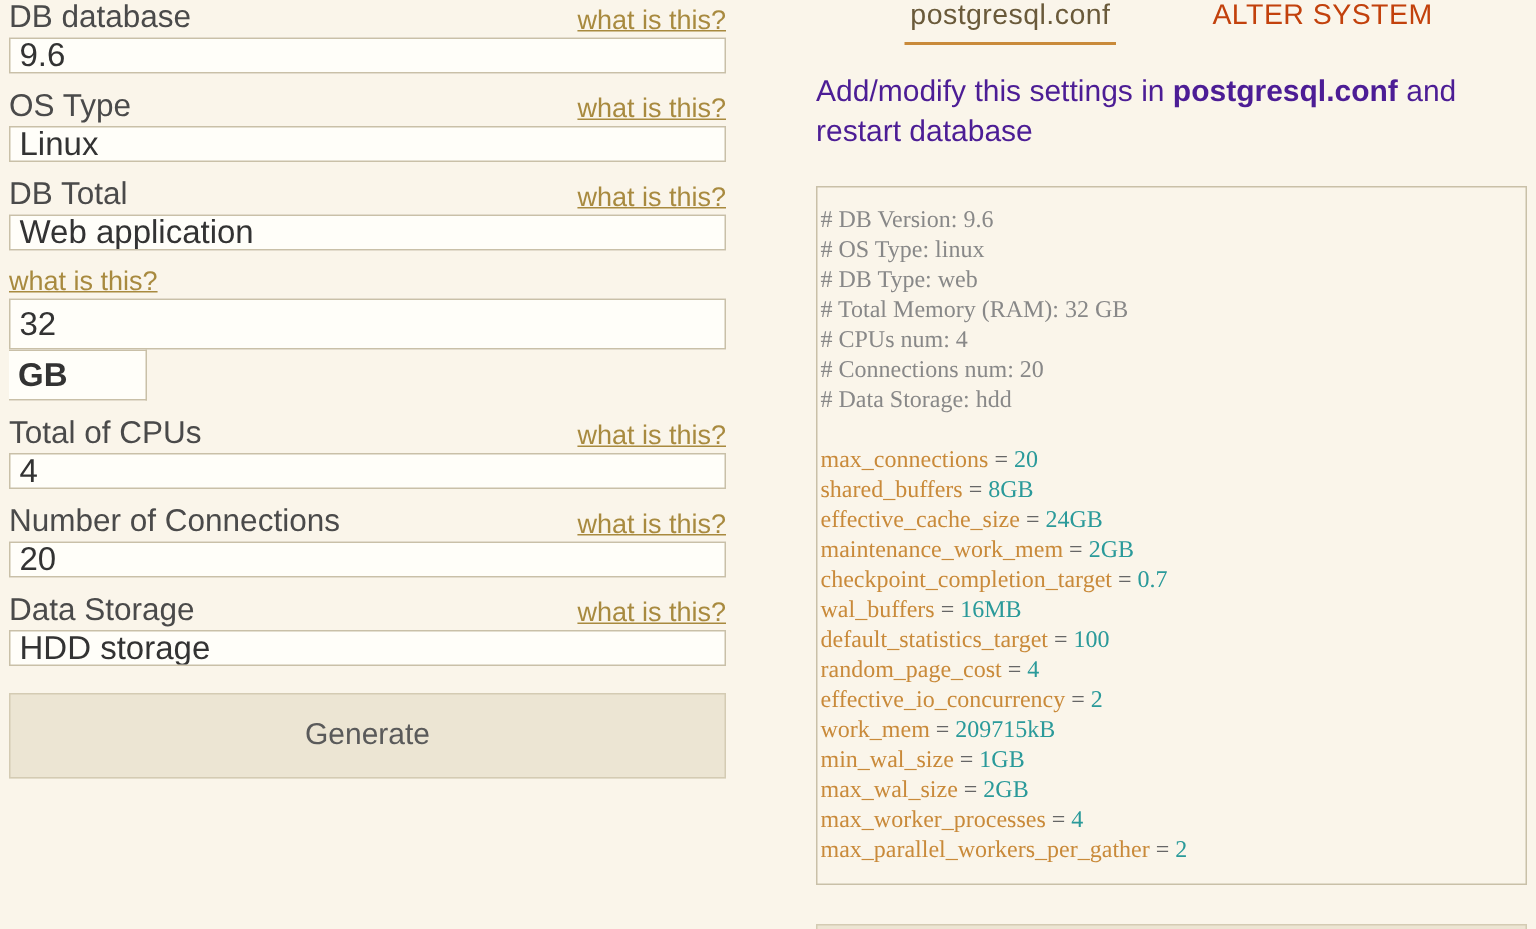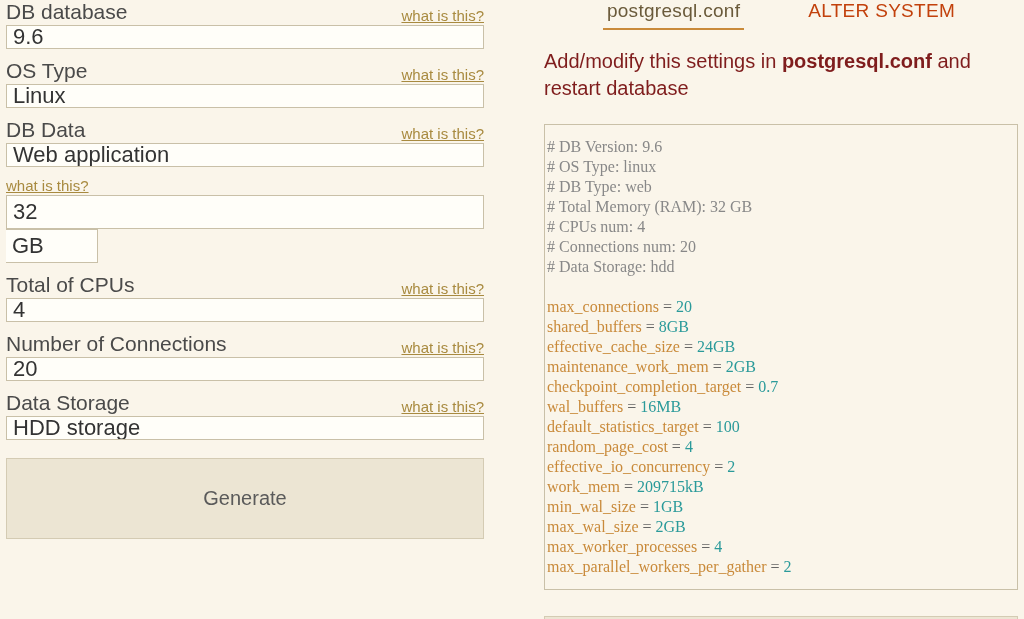--- a/index.html
+++ b/index.html
@@ -20,48 +20,49 @@
     justify-content: space-between;
     align-items: flex-end;
     margin-bottom: 1px;
   }
   .field-label {
     font-size: 21px;
     color: #4a4a4a;
     font-weight: 400;
   }
   .hint {
-    font-size: 15px;
+    font-size: 18px;
     color: #a88a3f;
     text-decoration: underline;
     cursor: pointer;
   }
   .field input, .field select, .unit {
     width: 100%;
     font-size: 22px;
     padding: 3px 6px;
     border: 1px solid #c9c0a8;
     background: #fffef9;
     color: #333;
     font-family: inherit;
     height: 24px;
   }
   .mem-row { display: flex; flex-direction: column; }
   .mem-row input { flex: 1; }
   .mem-row .unit {
     width: 92px;
     border-left: none;
+    font-weight: bold;
   }
   .btn {
     width: 100%;
     background: #ece5d3;
     border: 1px solid #d4cbb3;
     font-size: 20px;
     color: #5a5a5a;
-    padding: 28px 0;
+    padding: 16px 0;
     cursor: pointer;
     margin-top: 8px;
     font-family: inherit;
   }
 
   .tabs {
     display: flex;
     gap: 60px;
     margin-bottom: 18px;
     justify-content: center;
@@ -72,21 +73,21 @@
     padding: 0 4px 6px 4px;
     cursor: pointer;
     letter-spacing: 0.3px;
   }
   .tab.active {
     color: #6a5a3a;
     border-bottom: 2px solid #c98a3a;
   }
   .instruction {
     font-size: 20px;
-    color: #7f1d1d;
+    color: #4c1d95;
     margin-bottom: 22px;
     line-height: 1.35;
   }
   .instruction b { font-weight: 700; }
 
   .code {
     border: 1px solid #c9c0a8;
     background: #faf5ea;
     padding: 12px 2px;
     font-family: Liberation Serif, serif;
@@ -118,21 +119,21 @@
     <div class="field">
       <div class="field-head">
         <span class="field-label">OS Type</span>
         <a class="hint">what is this?</a>
       </div>
       <input type="text" value="Linux" style="">
     </div>
 
     <div class="field">
       <div class="field-head">
-        <span class="field-label">DB Data</span>
+        <span class="field-label">DB Total</span>
         <a class="hint">what is this?</a>
       </div>
       <input type="text" value="Web application" style="">
     </div>
 
     <div class="field">
       <div class="field-head">
         <a class="hint">what is this?</a>
       </div>
       <div class="mem-row">

